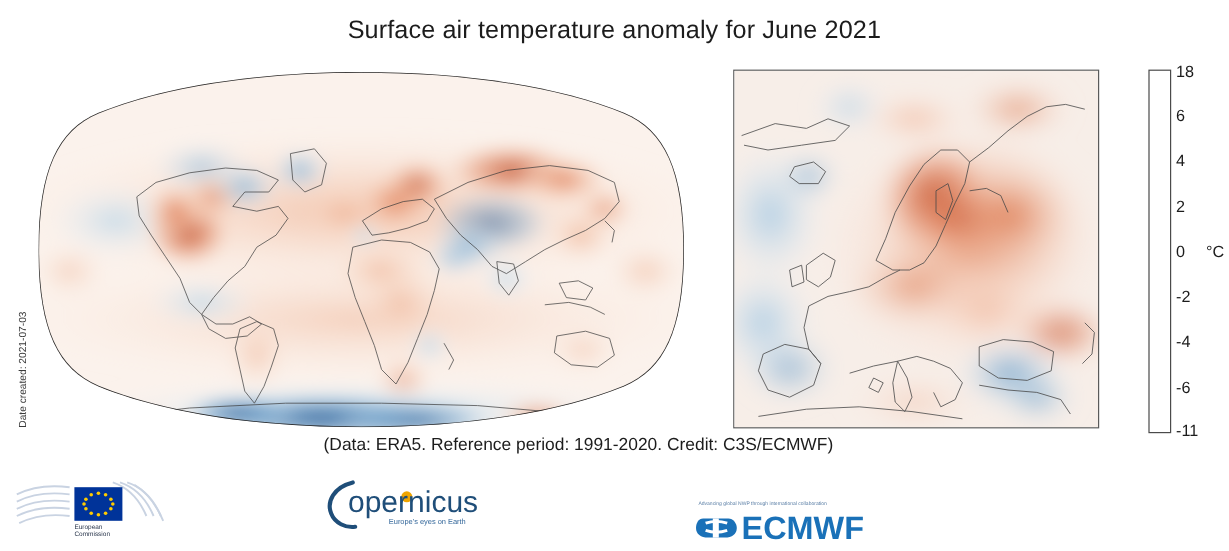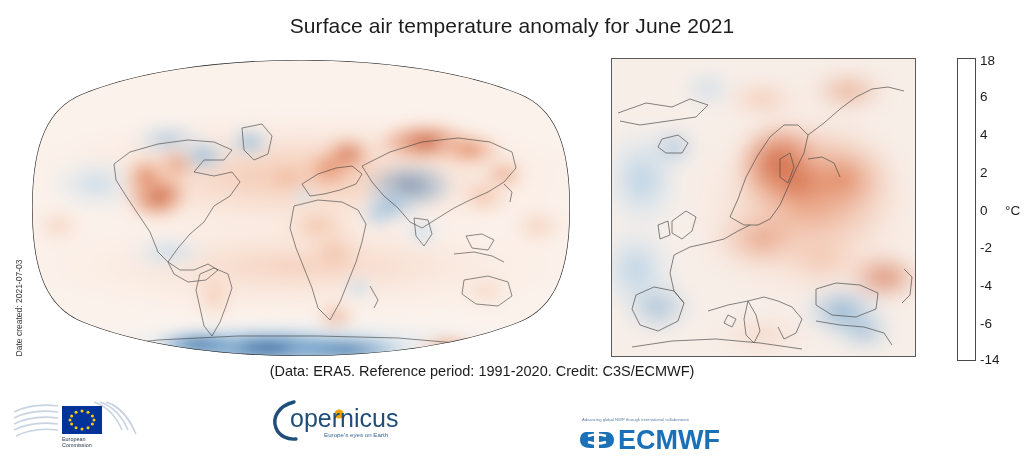--- a/index.html
+++ b/index.html
@@ -344,21 +344,21 @@
     <div class="cbticks">
       <div class="cbtick" style="top:0.8%">18</div>
       <div class="cbtick" style="top:12.5%">6</div>
       <div class="cbtick" style="top:25%">4</div>
       <div class="cbtick" style="top:37.5%">2</div>
       <div class="cbtick" style="top:50%">0</div>
       <div class="cbunit" style="top:50%">°C</div>
       <div class="cbtick" style="top:62.5%">-2</div>
       <div class="cbtick" style="top:75%">-4</div>
       <div class="cbtick" style="top:87.5%">-6</div>
-      <div class="cbtick" style="top:99.2%">-14</div>
+      <div class="cbtick" style="top:99.2%">-11</div>
     </div>
   </div>
 
   <div class="caption">(Data: ERA5.  Reference period: 1991-2020.  Credit: C3S/ECMWF)</div>
 
   <div class="logos">
 
     <div class="logo-ec">
       <svg viewBox="0 0 128 52" width="128" height="52">
         <g stroke="#c9d3e2" stroke-width="1.6" fill="none">

